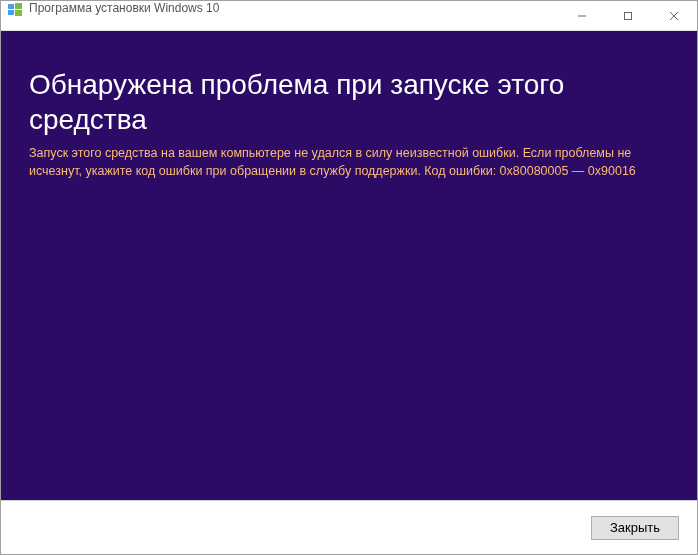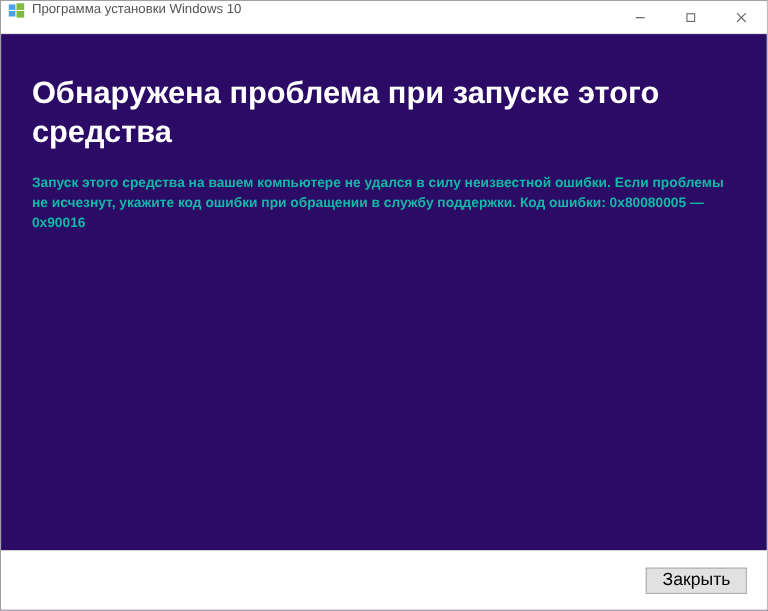--- a/index.html
+++ b/index.html
@@ -62,45 +62,45 @@
     .content {
       flex: 1;
       background: #2b0b66;
       padding: 36px 28px 20px 28px;
       color: #fff;
       display: flex;
       flex-direction: column;
     }
     .heading {
       font-size: 28px;
-      font-weight: 700;
+      font-weight: 400;
       line-height: 1.25;
-      margin-bottom: 20px;
+      margin-bottom: 7px;
     }
     .body-text {
       font-size: 12.5px;
       line-height: 1.45;
-      font-weight: 700;
-      color: #14b8a6;
+      font-weight: 400;
+      color: #fdba74;
     }
     .footer {
       height: 54px;
       background: #fff;
       display: flex;
       align-items: center;
       justify-content: flex-end;
       padding-right: 18px;
       border-top: 1px solid #d0d0d0;
     }
     .close-btn {
       min-width: 88px;
       height: 24px;
       background: #e1e1e1;
       border: 1px solid #adadad;
-      font-size: 16px;
+      font-size: 13px;
       color: #000;
       padding: 0 14px;
       display: flex;
       align-items: center;
       justify-content: center;
       cursor: pointer;
     }
   </style>
 </head>
 <body>

